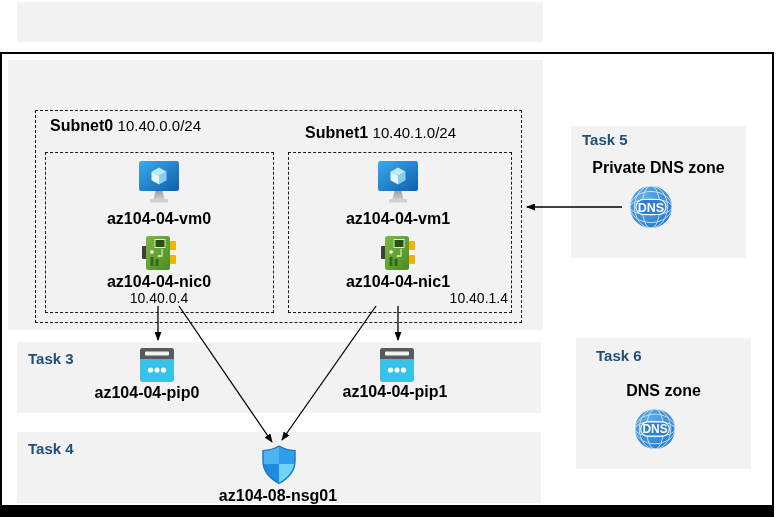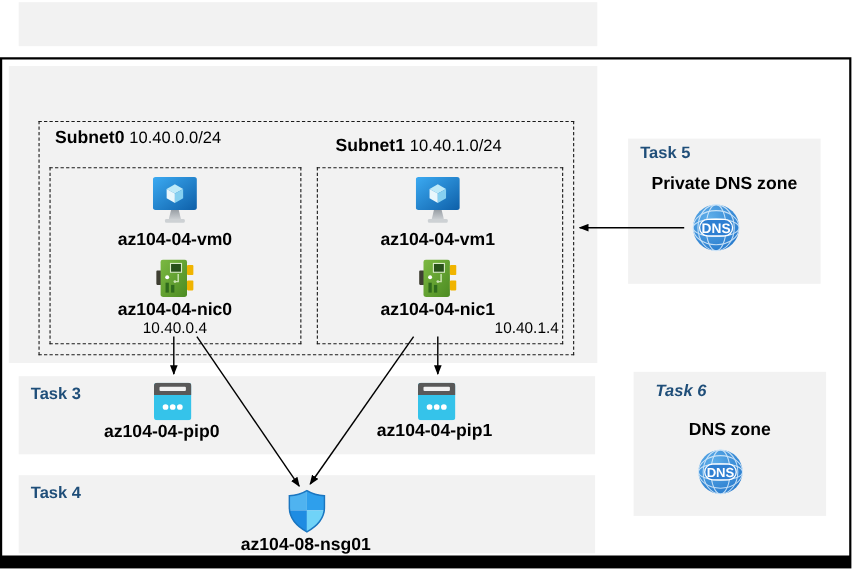--- a/index.html
+++ b/index.html
@@ -59,21 +59,21 @@
   .pip1-icon{left:380px;top:348px;z-index:2;}
   .pip0-name{left:57px;top:384px;width:180px;z-index:2;}
   .pip1-name{left:305px;top:383px;width:180px;z-index:2;}
   .lbl-task4{left:28px;top:440px;z-index:2;}
   .nsg-icon{left:262px;top:445px;z-index:2;}
   .nsg-name{left:188px;top:487px;width:180px;z-index:2;}
   .lbl-task5{left:582px;top:131px;z-index:2;}
   .t5-title{left:571px;top:159px;width:175px;z-index:2;}
   .t5-dns-icon{left:629px;top:185px;z-index:2;}
   .t5-zone{left:571px;top:228px;width:175px;z-index:2;}
-  .lbl-task6{left:596px;top:347px;z-index:2;font-style:italic;}
+  .lbl-task6{left:596px;top:347px;z-index:2;}
   .t6-title{left:576px;top:382px;width:175px;z-index:2;}
   .t6-dns-icon{left:634px;top:408px;z-index:2;}
 
   .connectors{left:0;top:0;width:776px;height:517px;z-index:3;pointer-events:none;}
   svg{display:block;}
   .hidden-defs{position:absolute;width:0;height:0;overflow:hidden;}
 </style>
 </head>
 <body>
 

